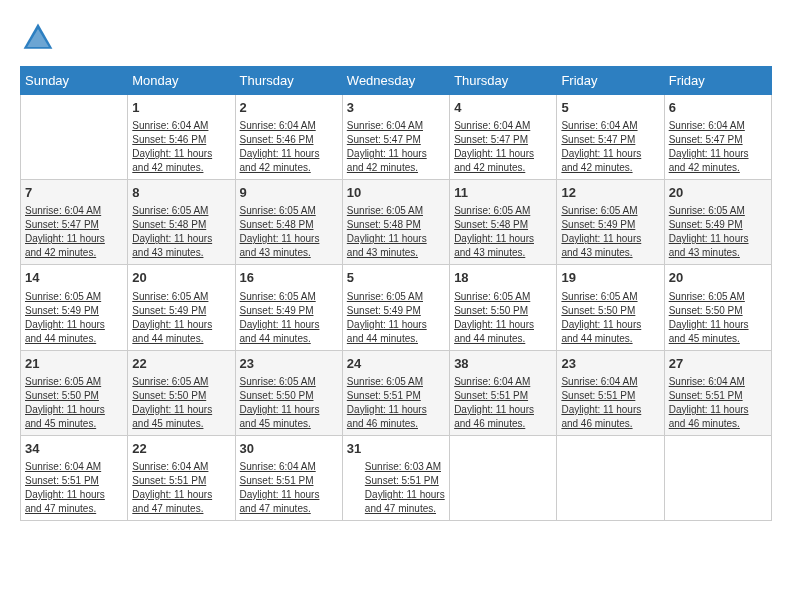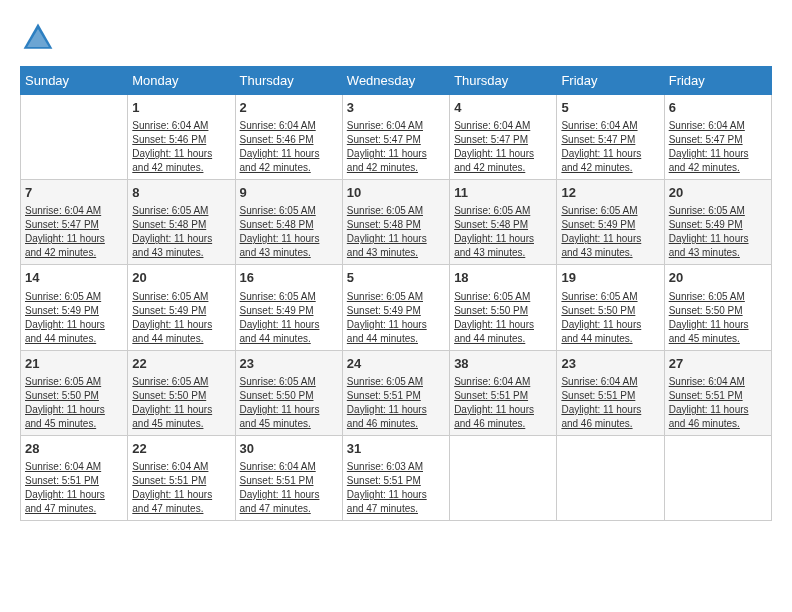--- a/index.html
+++ b/index.html
@@ -315,21 +315,21 @@
         <td>
           <span class="day-num">27</span>
           <div class="day-info" style="white-space: pre-line;">Sunrise: 6:04 AM
 Sunset: 5:51 PM
 Daylight: 11 hours
 and 46 minutes.</div>
         </td>
       </tr>
       <tr>
         <td>
-          <span class="day-num">28</span>
+          <span class="day-num">34</span>
           <div class="day-info" style="white-space: pre-line;">Sunrise: 6:04 AM
 Sunset: 5:51 PM
 Daylight: 11 hours
 and 47 minutes.</div>
         </td>
         <td>
           <span class="day-num">22</span>
           <div class="day-info" style="white-space: pre-line;">Sunrise: 6:04 AM
 Sunset: 5:51 PM
 Daylight: 11 hours
@@ -337,21 +337,21 @@
         </td>
         <td>
           <span class="day-num">30</span>
           <div class="day-info" style="white-space: pre-line;">Sunrise: 6:04 AM
 Sunset: 5:51 PM
 Daylight: 11 hours
 and 47 minutes.</div>
         </td>
         <td>
           <span class="day-num">31</span>
-          <div class="day-info" style="white-space: pre-line;">Sunrise: 6:03 AM
+          <div class="day-info" style="white-space: pre-line; margin-left: 18px;">Sunrise: 6:03 AM
 Sunset: 5:51 PM
 Daylight: 11 hours
 and 47 minutes.</div>
         </td>
         <td class="empty-cell"></td>
         <td class="empty-cell"></td>
         <td class="empty-cell"></td>
       </tr>
     </tbody>
 </table>

